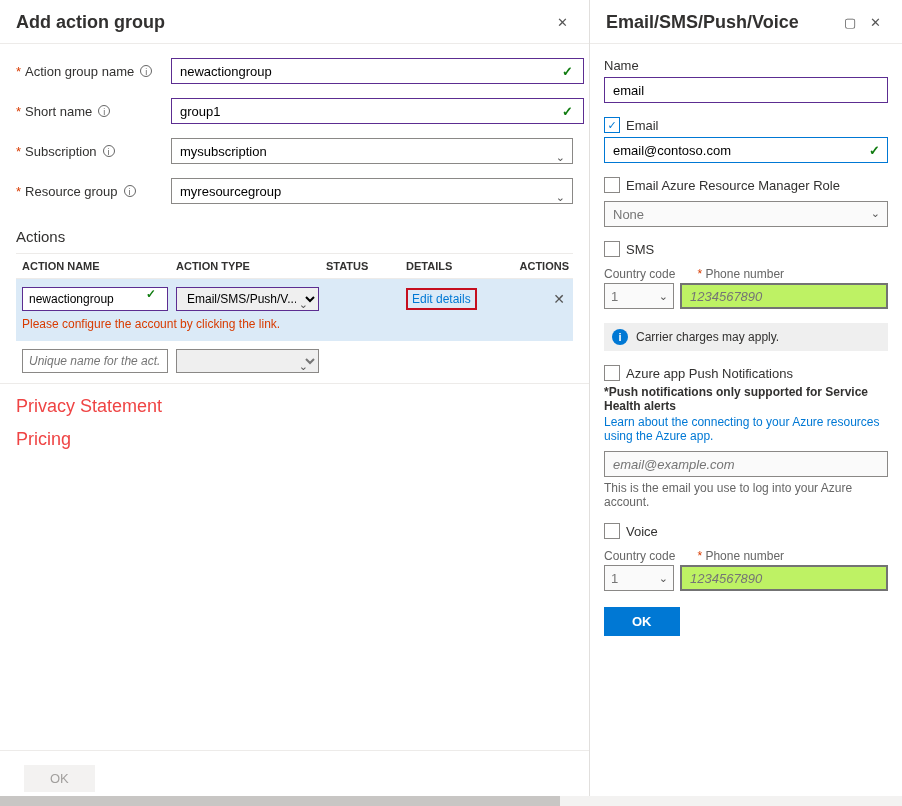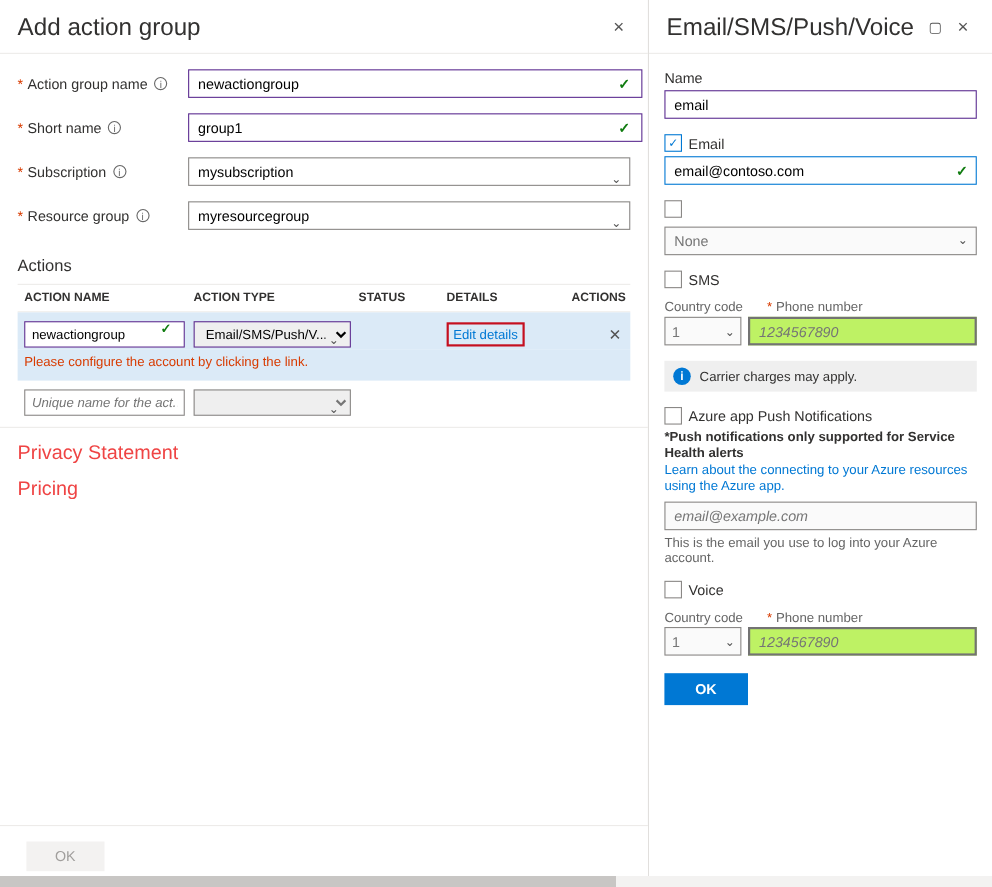--- a/index.html
+++ b/index.html
@@ -27,22 +27,22 @@
     flex-direction: column;
   }
   .panel-header {
     display: flex;
     align-items: center;
     justify-content: space-between;
     padding: 12px 16px 10px 16px;
     border-bottom: 1px solid #edebe9;
   }
   .panel-header h1 {
-    font-size: 22px;
-    font-weight: 400;
+    font-size: 18px;
+    font-weight: 700;
     margin: 0;
   }
   .header-icons { display: flex; gap: 10px; align-items: center; }
   .icon-btn {
     width: 16px; height: 16px;
     cursor: pointer;
     color: #555;
   }
   .form-body {
     padding: 14px 16px 6px 16px;
@@ -404,20 +404,21 @@
       <div class="checkbox checked">✓</div>
       <span>Email</span>
     </div>
     <div class="rel-wrap">
       <input class="rp-input teal" value="email@contoso.com" style="">
       <span class="check-mark">✓</span>
     </div>
 
     <div class="check-row">
       <div class="checkbox"></div>
+      <span>Email Azure Resource Manager Role</span>
     </div>
     <div class="rp-select-wrap">
       <select class="rp-select-grey">
         <option>None</option>
       </select>
       <span class="chev-down">⌄</span>
     </div>
 
     <div class="check-row">
       <div class="checkbox"></div>

